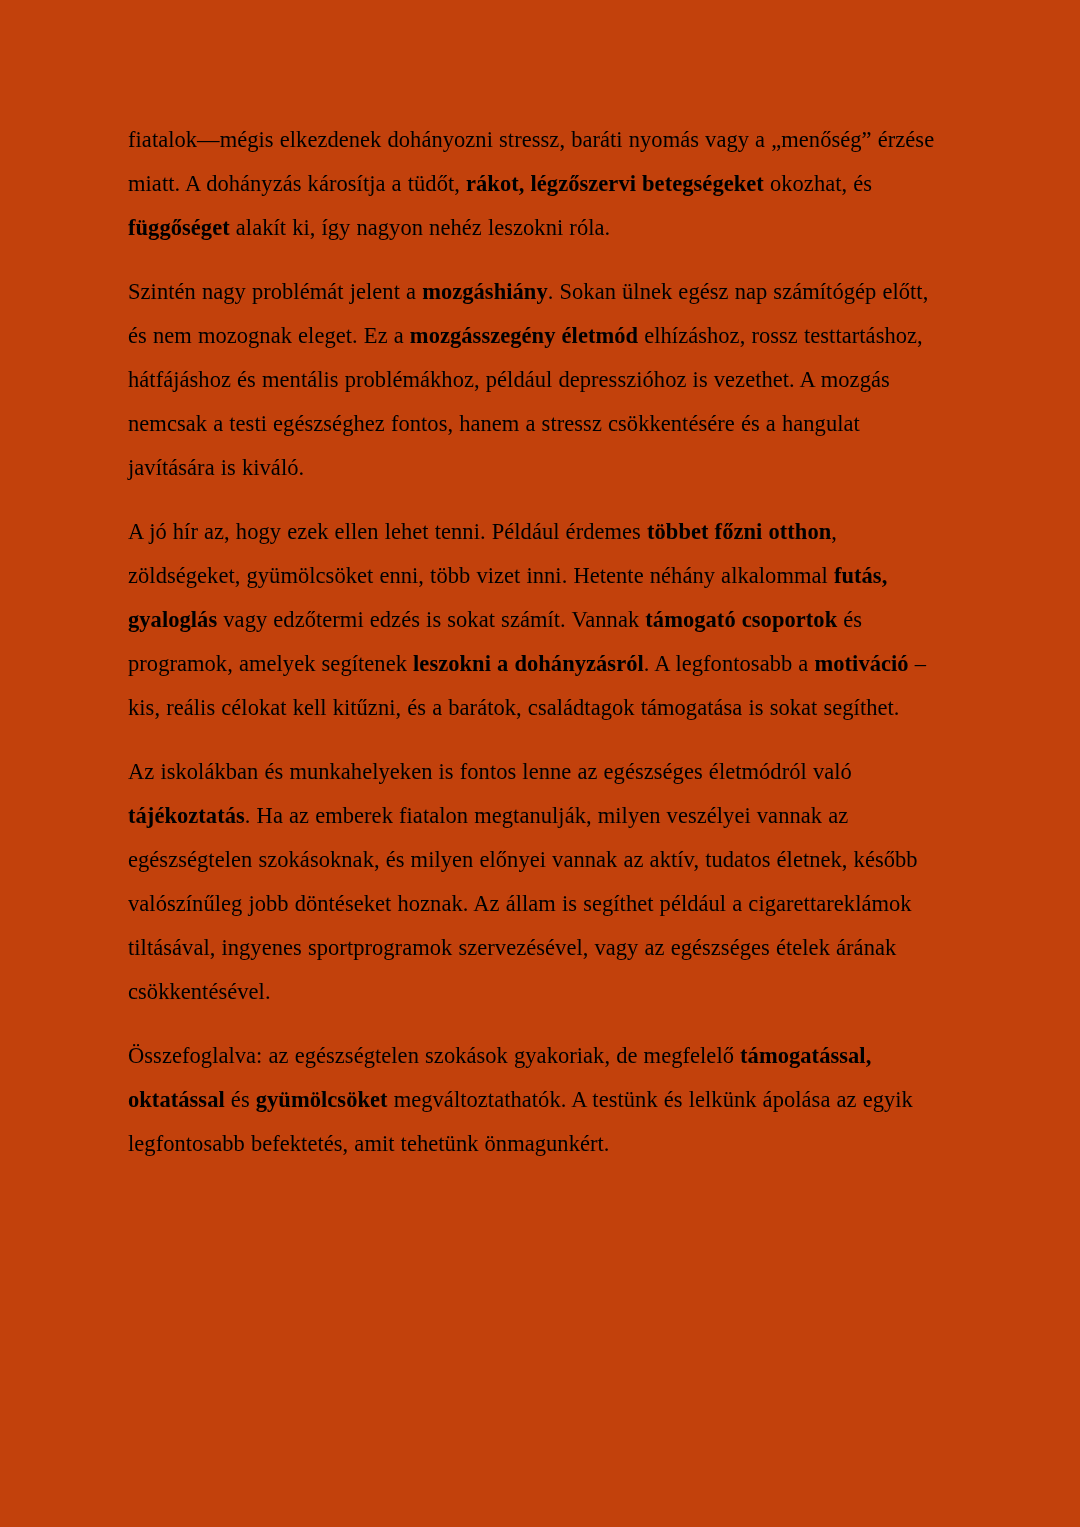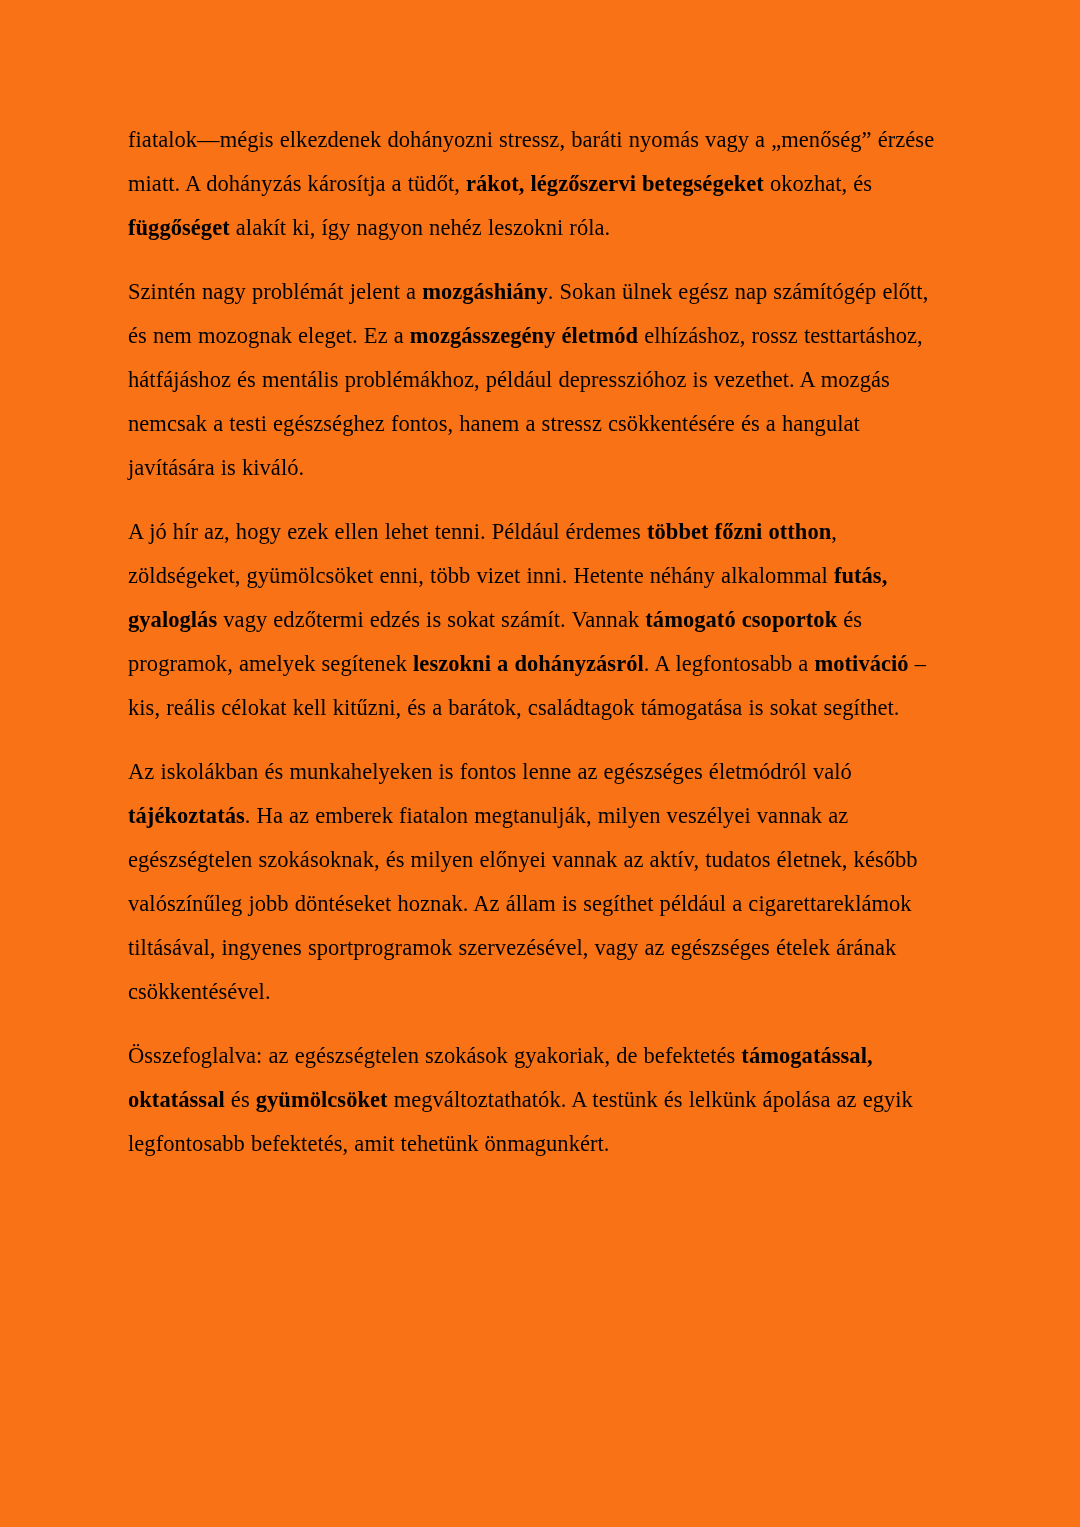--- a/index.html
+++ b/index.html
@@ -15,21 +15,21 @@
     overflow: hidden;
     font-family: "Liberation Serif", "DejaVu Serif", serif;
     color: #000000;
     -webkit-font-smoothing: antialiased;
   }
 
   .page {
     box-sizing: border-box;
     width: 1080px;
     min-height: 1527px;
-    background: #f97316;
+    background: #c2410c;
     padding: 118px 120px 0 128px;
   }
 
   .doc-body {
     width: 820px;
   }
 
   .para {
     margin: 0 0 20px 0;
     font-size: 22.5px;
@@ -52,15 +52,15 @@
 </head>
 <body>
 
 <div class="page">
   <div class="doc-body" id="doc-body">
 
   <p class="para"><span>fiatalok—mégis elkezdenek dohányozni stressz, baráti nyomás vagy a „menőség” érzése miatt. A dohányzás károsítja a tüdőt, </span><b>rákot, légzőszervi betegségeket</b><span> okozhat, és </span><b>függőséget</b><span> alakít ki, így nagyon nehéz leszokni róla.</span></p>
       <p class="para"><span>Szintén nagy problémát jelent a </span><b>mozgáshiány</b><span>. Sokan ülnek egész nap számítógép előtt, és nem mozognak eleget. Ez a </span><b>mozgásszegény életmód</b><span> elhízáshoz, rossz testtartáshoz, hátfájáshoz és mentális problémákhoz, például depresszióhoz is vezethet. A mozgás nemcsak a testi egészséghez fontos, hanem a stressz csökkentésére és a hangulat javítására is kiváló.</span></p>
       <p class="para"><span>A jó hír az, hogy ezek ellen lehet tenni. Például érdemes </span><b>többet főzni otthon</b><span>, zöldségeket, gyümölcsöket enni, több vizet inni. Hetente néhány alkalommal </span><b>futás, gyaloglás</b><span> vagy edzőtermi edzés is sokat számít. Vannak </span><b>támogató csoportok</b><span> és programok, amelyek segítenek </span><b>leszokni a dohányzásról</b><span>. A legfontosabb a </span><b>motiváció</b><span> – kis, reális célokat kell kitűzni, és a barátok, családtagok támogatása is sokat segíthet.</span></p>
       <p class="para"><span>Az iskolákban és munkahelyeken is fontos lenne az egészséges életmódról való </span><b>tájékoztatás</b><span>. Ha az emberek fiatalon megtanulják, milyen veszélyei vannak az egészségtelen szokásoknak, és milyen előnyei vannak az aktív, tudatos életnek, később valószínűleg jobb döntéseket hoznak. Az állam is segíthet például a cigarettareklámok tiltásával, ingyenes sportprogramok szervezésével, vagy az egészséges ételek árának csökkentésével.</span></p>
-      <p class="para"><span>Összefoglalva: az egészségtelen szokások gyakoriak, de befektetés </span><b>támogatással, oktatással</b><span> és </span><b>gyümölcsöket</b><span> megváltoztathatók. A testünk és lelkünk ápolása az egyik legfontosabb befektetés, amit tehetünk önmagunkért.</span></p>
+      <p class="para"><span>Összefoglalva: az egészségtelen szokások gyakoriak, de megfelelő </span><b>támogatással, oktatással</b><span> és </span><b>gyümölcsöket</b><span> megváltoztathatók. A testünk és lelkünk ápolása az egyik legfontosabb befektetés, amit tehetünk önmagunkért.</span></p>
     </div>
 </div>
 
 </body></html>

